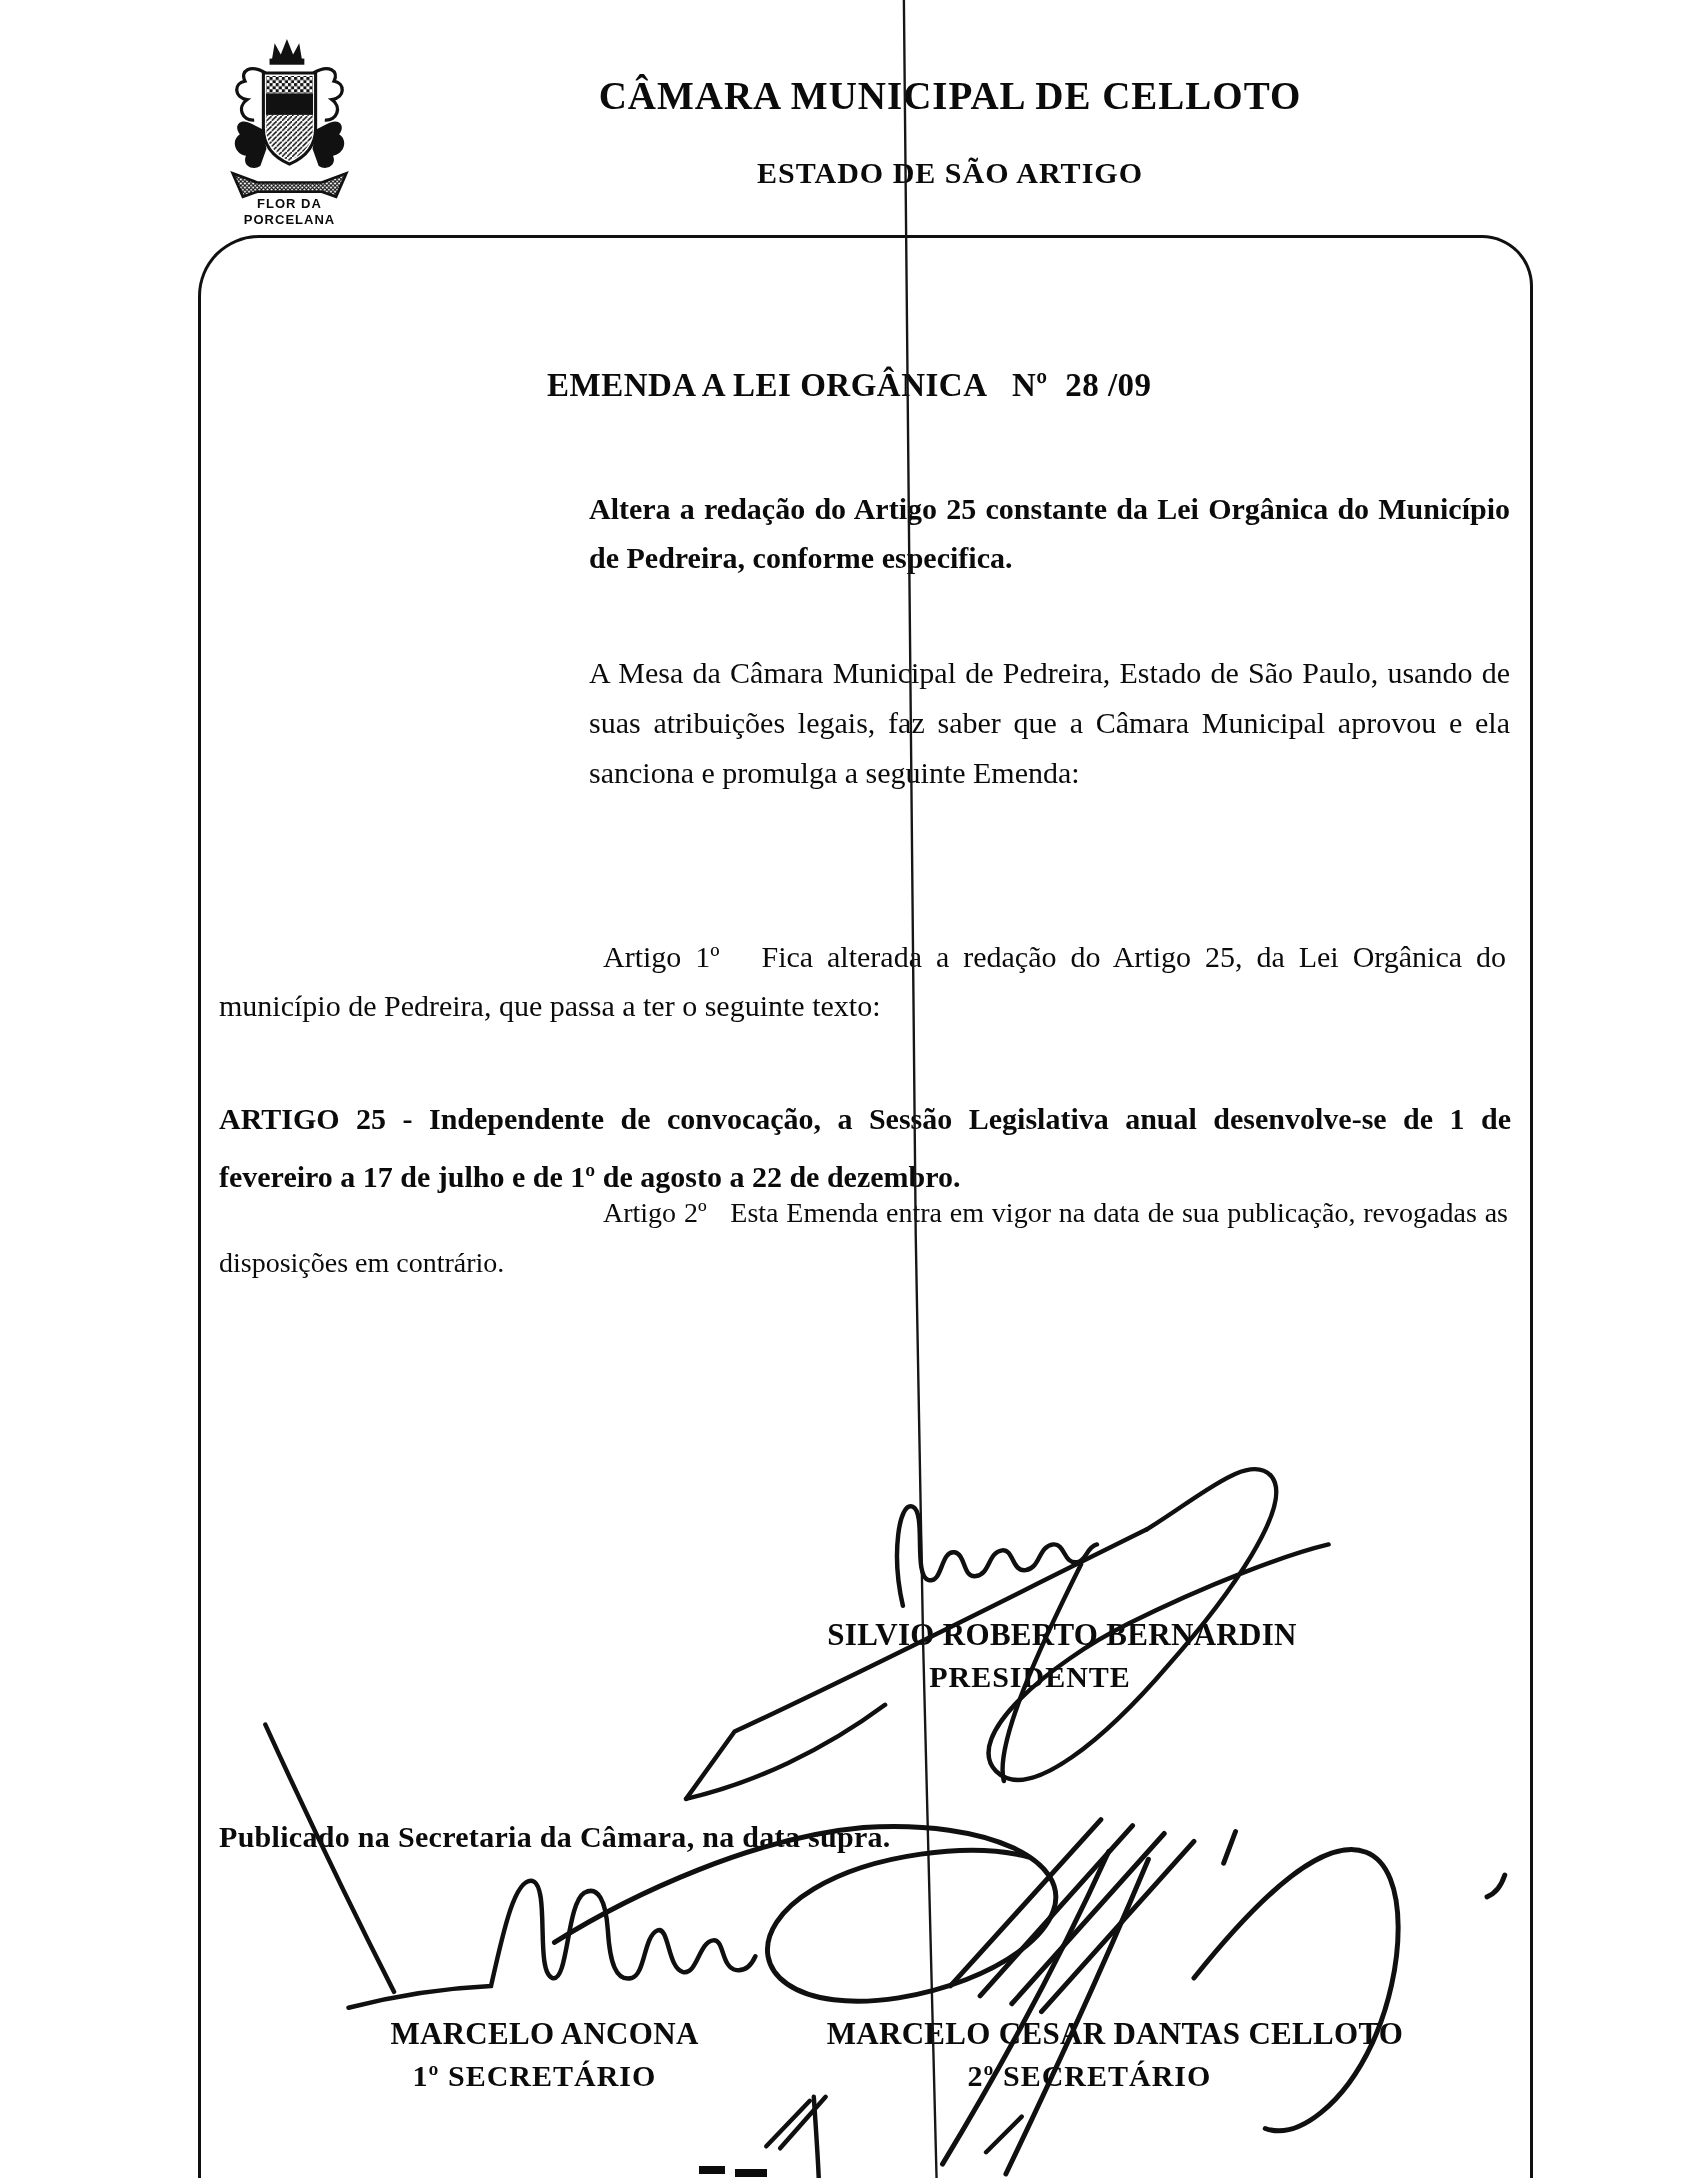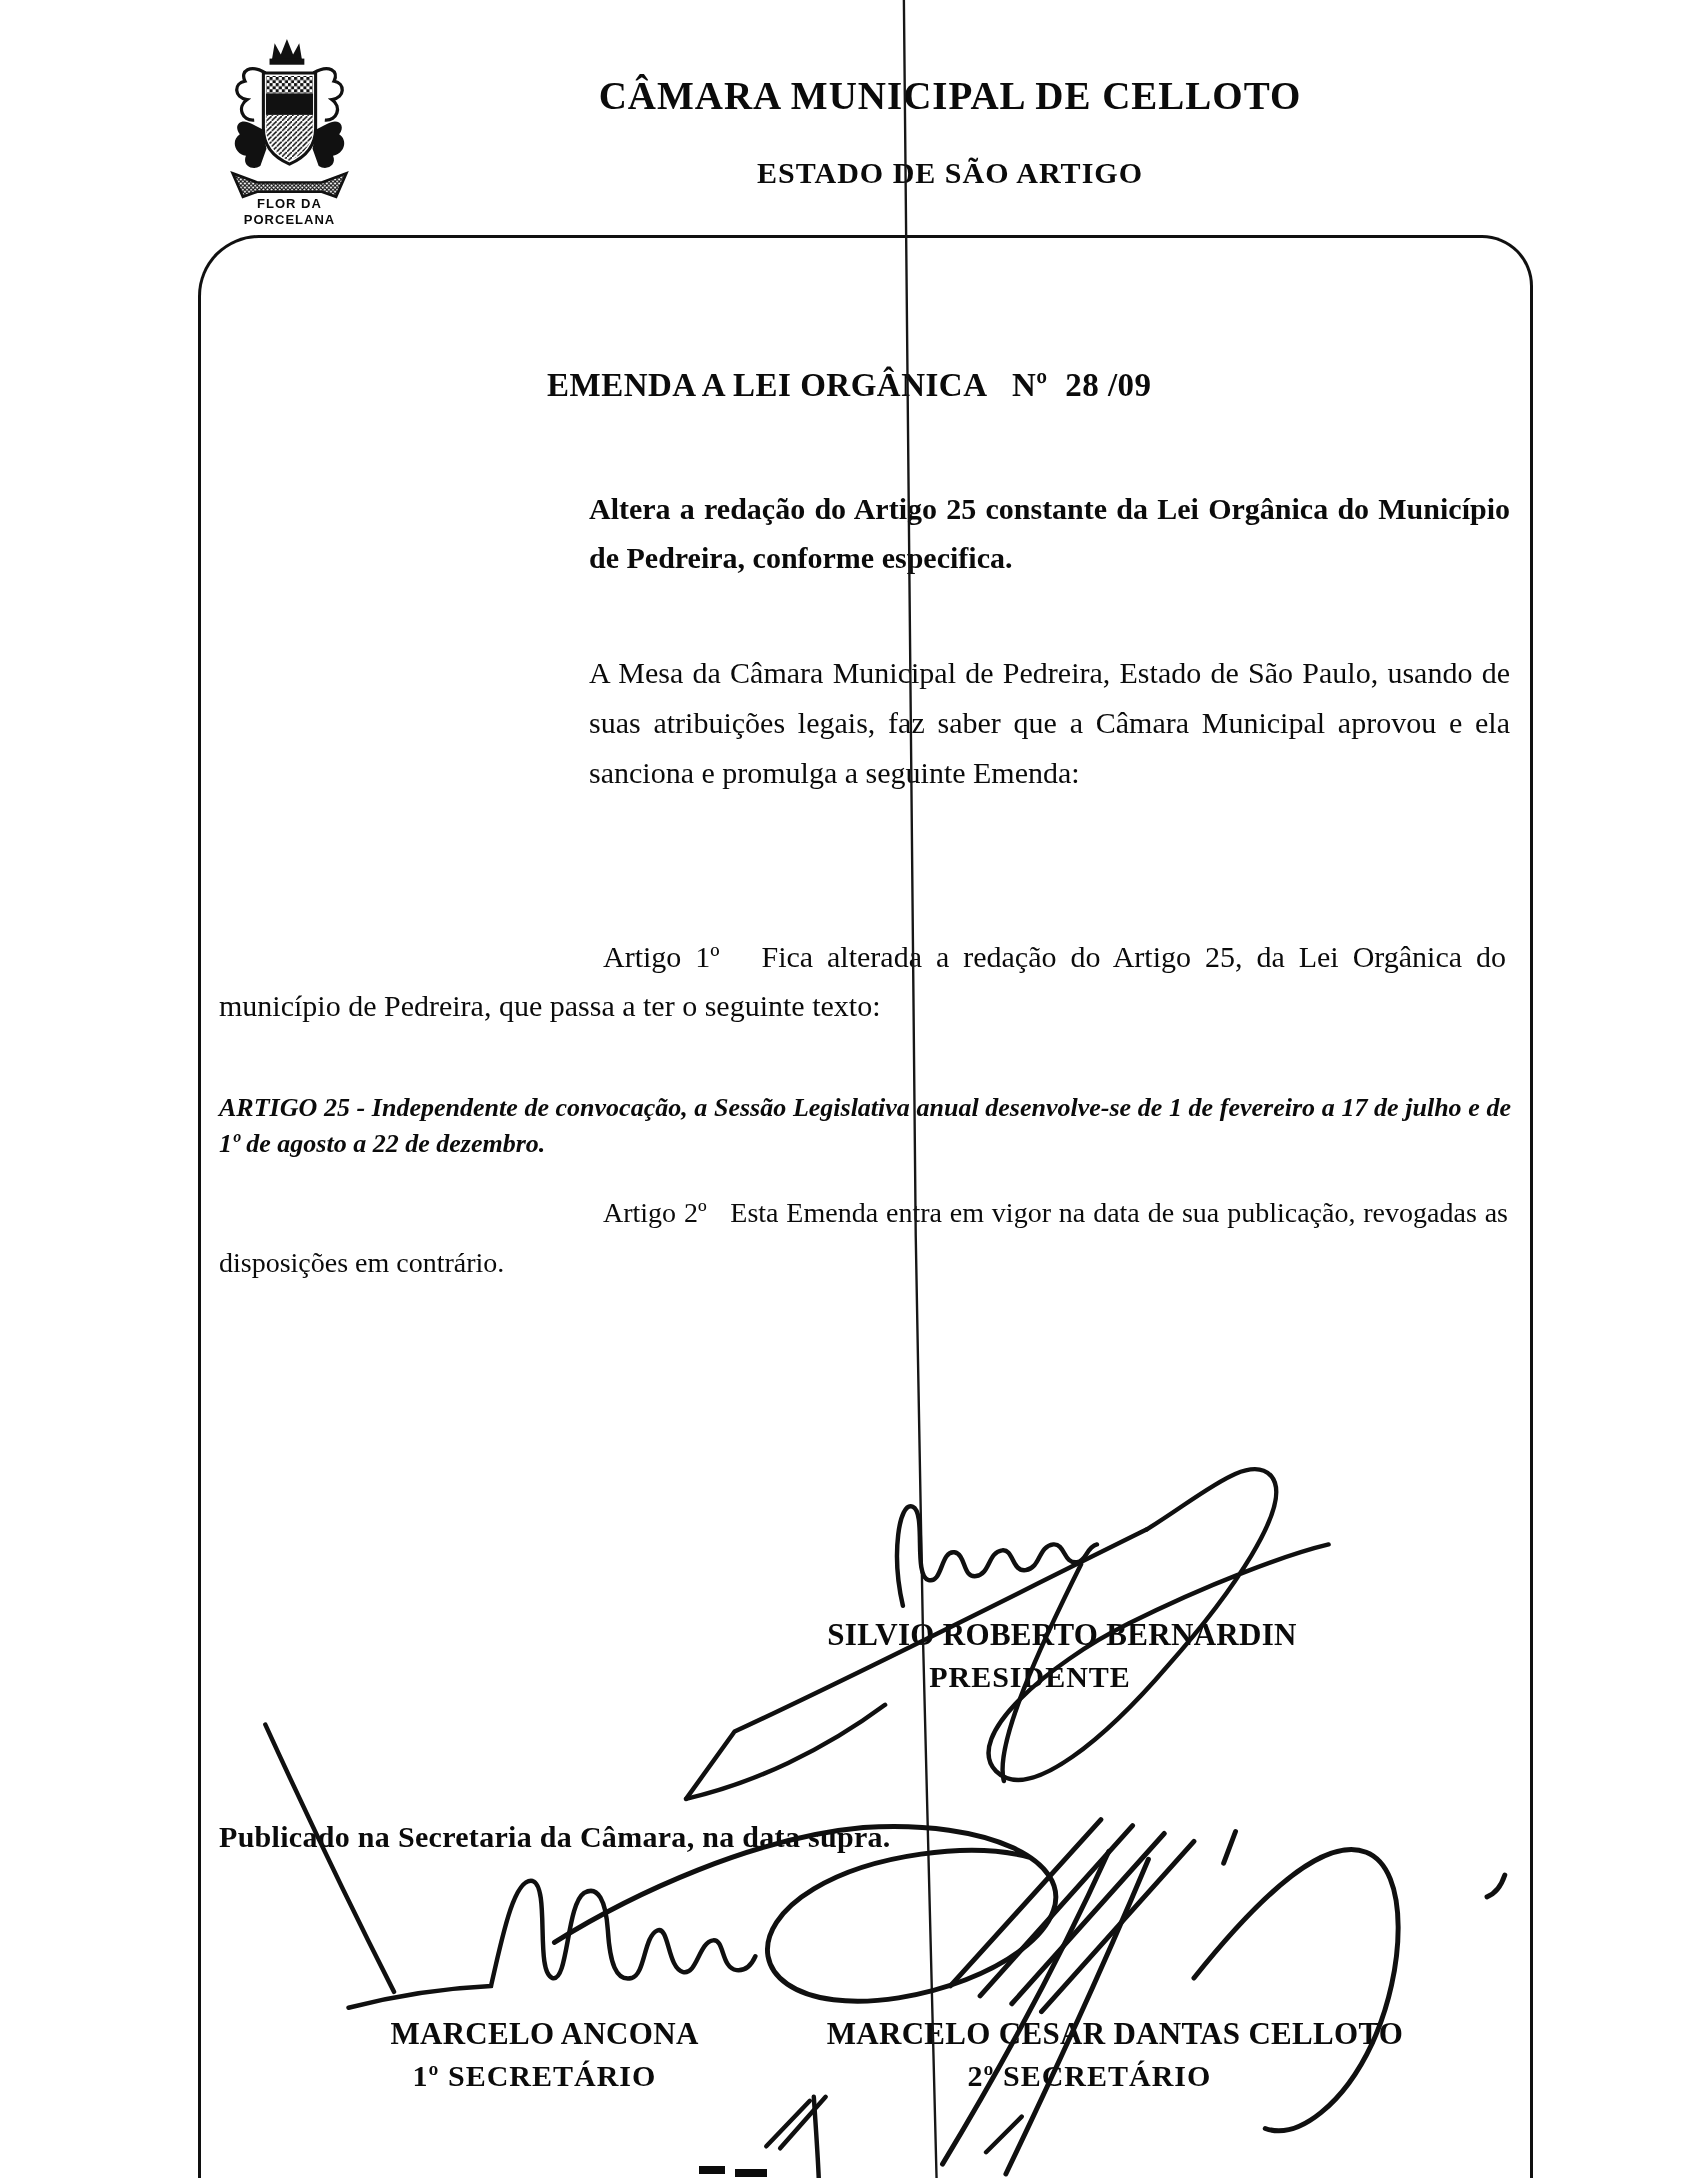--- a/index.html
+++ b/index.html
@@ -44,21 +44,21 @@
   .p-preamble{
     left:589px;top:648px;width:921px;
     font-size:30px;line-height:50px;text-align:justify;
   }
   .p-art1{
     left:219px;top:932px;width:1287px;
     font-size:30px;line-height:49px;text-align:justify;text-indent:384px;white-space:pre-wrap;
   }
   .p-art25{
     left:219px;top:1090px;width:1292px;
-    font-size:26px;font-weight:bold;line-height:36px;text-align:justify;font-style:italic;
+    font-size:30px;font-weight:bold;line-height:58px;text-align:justify;
   }
   .p-art2{
     left:219px;top:1188px;width:1289px;
     font-size:28px;line-height:50px;text-align:justify;text-indent:384px;white-space:pre-wrap;
   }
   .p-place{
     left:219px;top:1430px;width:1307px;
     font-size:30px;font-weight:bold;white-space:nowrap;letter-spacing:0.3px;
   }
   .p-pub{

